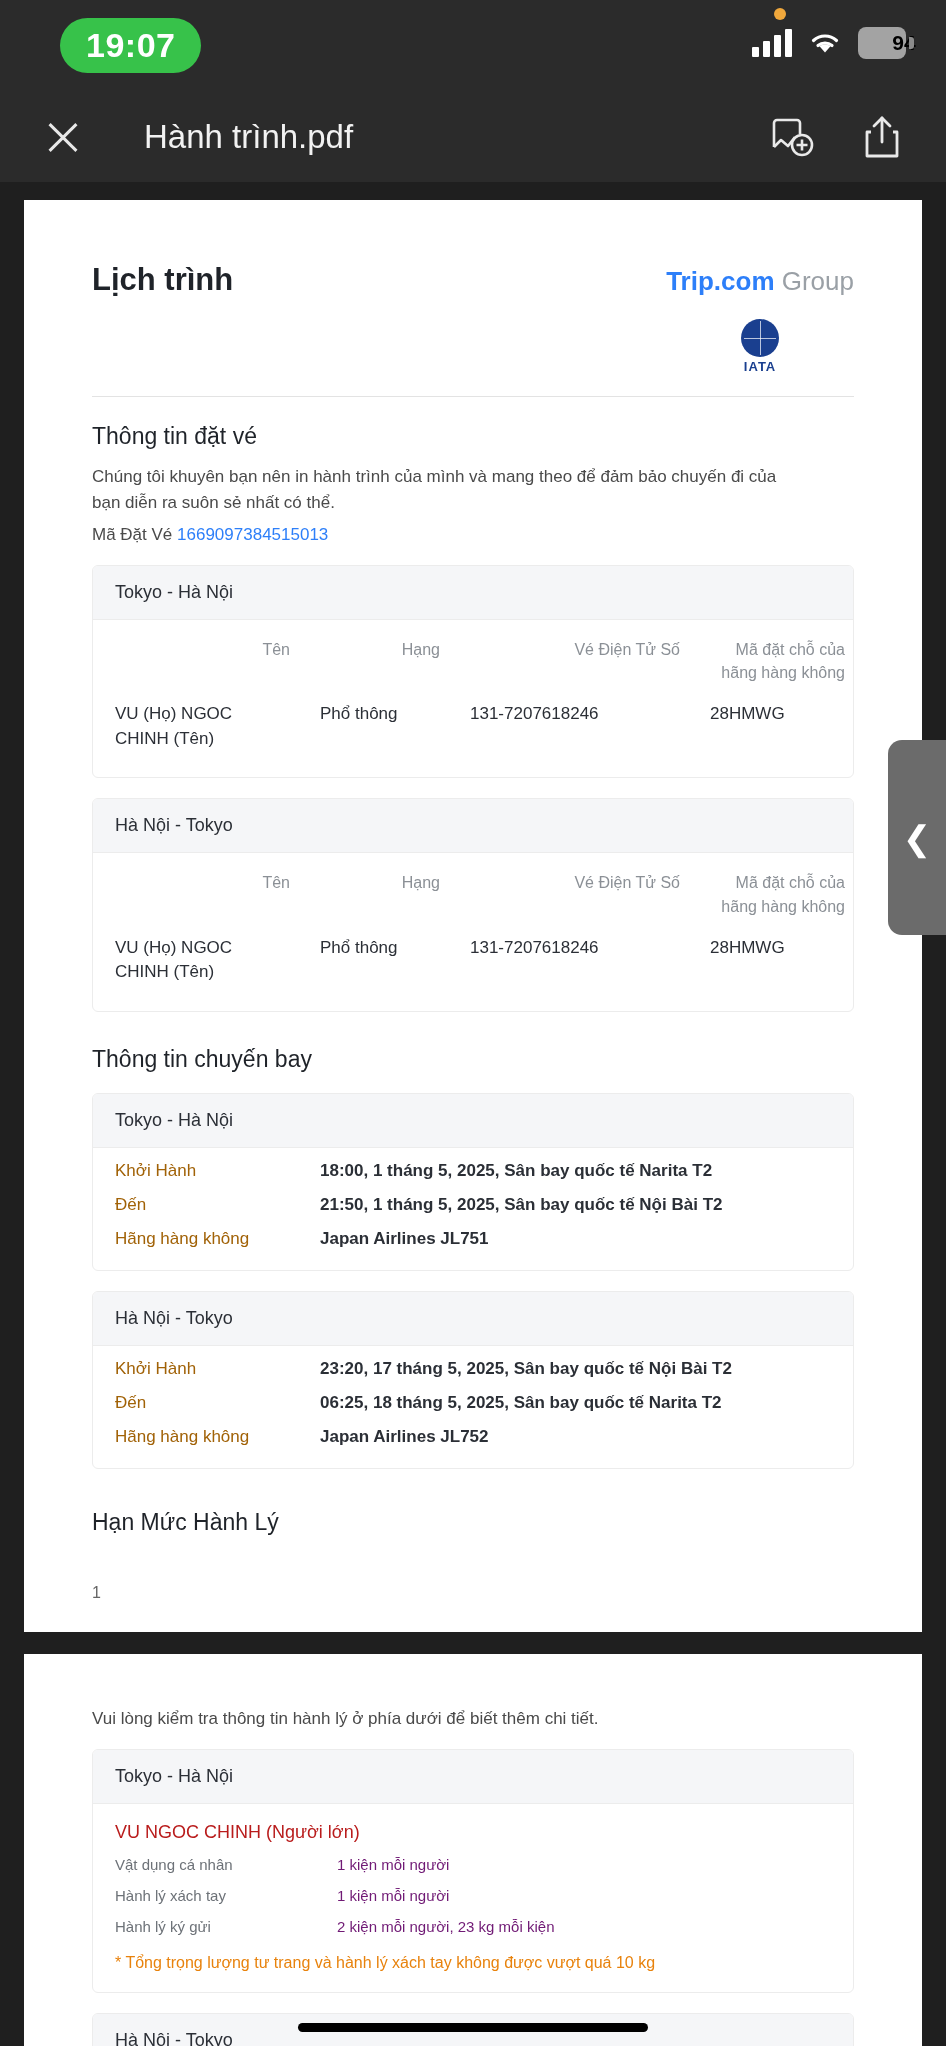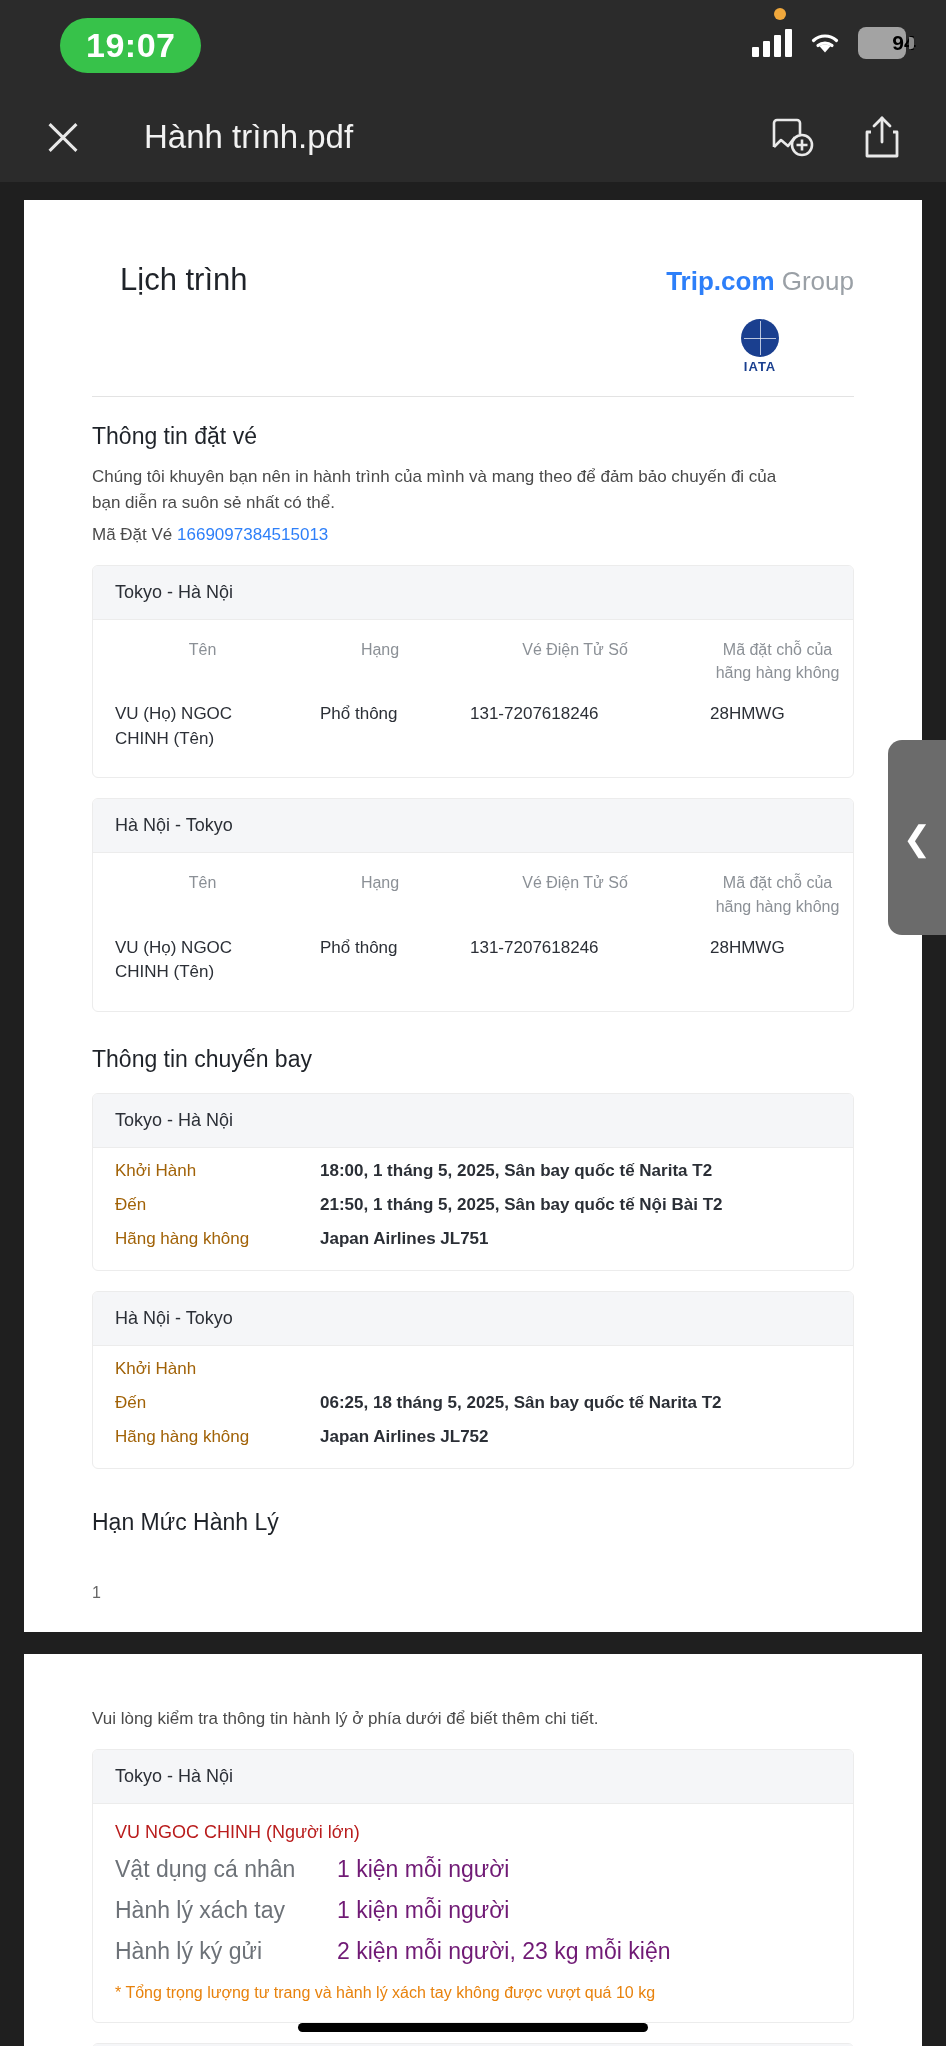--- a/index.html
+++ b/index.html
@@ -131,22 +131,21 @@
   .pg-head {
     display: flex;
     align-items: flex-start;
     justify-content: space-between;
     border-bottom: 1px solid #e3e3e3;
     padding-bottom: 22px;
   }
   .pg-title {
     font-size: 31px;
     color: #1f2329;
-    font-weight: 400;
-    margin-left: 28px;
+    font-weight: 700;
   }
   .brand {
     display: flex;
     align-items: center;
     gap: 22px;
     margin-top: 4px;
     flex-direction: column;
   }
   .trip-logo { font-size: 26px; font-weight: bold; }
   .trip-blue { color: #2d7ff9; }
@@ -194,21 +193,21 @@
   }
   .card-hd {
     background: #f5f6f8;
     padding: 16px 22px;
     font-size: 18px;
     color: #2b2f36;
     border-bottom: 1px solid #ececec;
   }
   .tbl { width: 100%; border-collapse: collapse; }
   .tbl th {
-    text-align: center;
+    text-align: right;
     font-size: 16px;
     font-weight: 400;
     color: #8b9096;
     padding: 18px 8px 10px 22px;
     vertical-align: top;
     line-height: 1.45;
   }
   .tbl td {
     text-align: left;
     font-size: 17px;
@@ -224,21 +223,21 @@
   .fl-rows { padding: 6px 0 14px 0; }
   .fl-row {
     display: flex;
     padding: 7px 22px;
     font-size: 17px;
   }
   .fl-k { width: 205px; color: #a16207; }
   .fl-v { color: #2b2f36; font-weight: bold; }
 
   .bag-name { font-size: 18px; color:#b91c1c; padding: 18px 22px 6px 22px; }
-  .bag-row { display:flex; padding: 7px 22px; font-size:23px;align-items:center; }
+  .bag-row { display:flex; padding: 7px 22px; font-size:15px;align-items:center; }
   .bag-k { width: 222px; color:#6d7278; }
   .bag-v { color:#701a75; }
   .bag-note {
     color: #e8820c;
     font-size: 16px;
     padding: 12px 22px 20px 22px;
   }
 
   .h2 {
     font-size: 23px;
@@ -410,20 +409,21 @@
             <div class="fl-v">Japan Airlines JL751</div>
           </div>
         </div>
       </div>
 
       <div class="card">
         <div class="card-hd">Hà Nội - Tokyo</div>
         <div class="fl-rows">
           <div class="fl-row">
             <div class="fl-k">Khởi Hành</div>
+            <div class="fl-v">23:20, 17 tháng 5, 2025, Sân bay quốc tế Nội Bài T2</div>
           </div>
           <div class="fl-row">
             <div class="fl-k">Đến</div>
             <div class="fl-v">06:25, 18 tháng 5, 2025, Sân bay quốc tế Narita T2</div>
           </div>
           <div class="fl-row">
             <div class="fl-k">Hãng hàng không</div>
             <div class="fl-v">Japan Airlines JL752</div>
           </div>
         </div>

